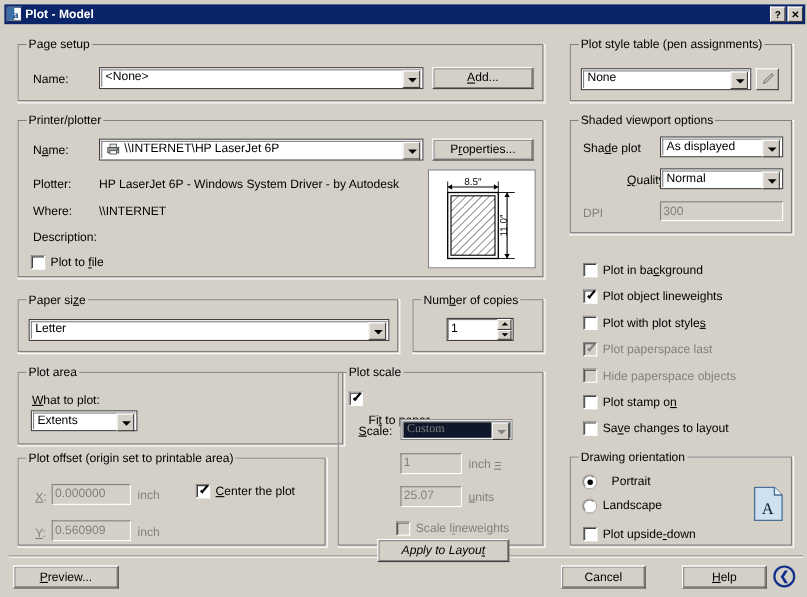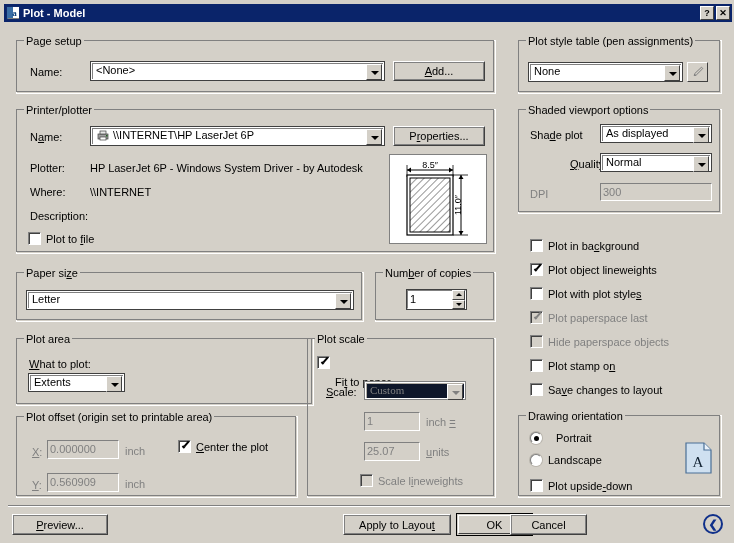--- a/index.html
+++ b/index.html
@@ -478,28 +478,26 @@
       <text x="13" y="25" font-size="15" text-anchor="middle" font-family="'Liberation Serif',serif" fill="#102030">A</text>
     </svg>
   </div>
 
   <div class="sep-line" style="left:6px;top:503px;width:722px;"></div>
   <div class="sep-line white" style="left:6px;top:504px;width:722px;"></div>
 
   <div class="btn" style="left:10px;top:512px;width:96px;height:21px;">
     <span><u class="mn">P</u>review...</span>
   </div>
-  <div class="btn" style="left:341px;top:512px;width:108px;height:21px;">
+  <div class="btn" style="left:341px;top:488px;width:120px;height:21px;font-style:italic;">
     <span>Apply to Layou<u class="mn">t</u></span>
-  </div>
-  <div class="btn default" style="left:454px;top:511px;width:77px;height:23px;">
-    <span class="btn-face">
-        <span>OK</span>
-      </span>
   </div>
   <div class="btn" style="left:508px;top:512px;width:77px;height:21px;justify-content:center;">
     <span>Cancel</span>
   </div>
+  <div class="btn" style="left:618px;top:512px;width:77px;height:21px;">
+    <span><u class="mn">H</u>elp</span>
+  </div>
   <div class="expand-btn" style="left:701px;top:512px;">
     <span>❮</span>
   </div>
 
 </div>
 
 </body></html>

